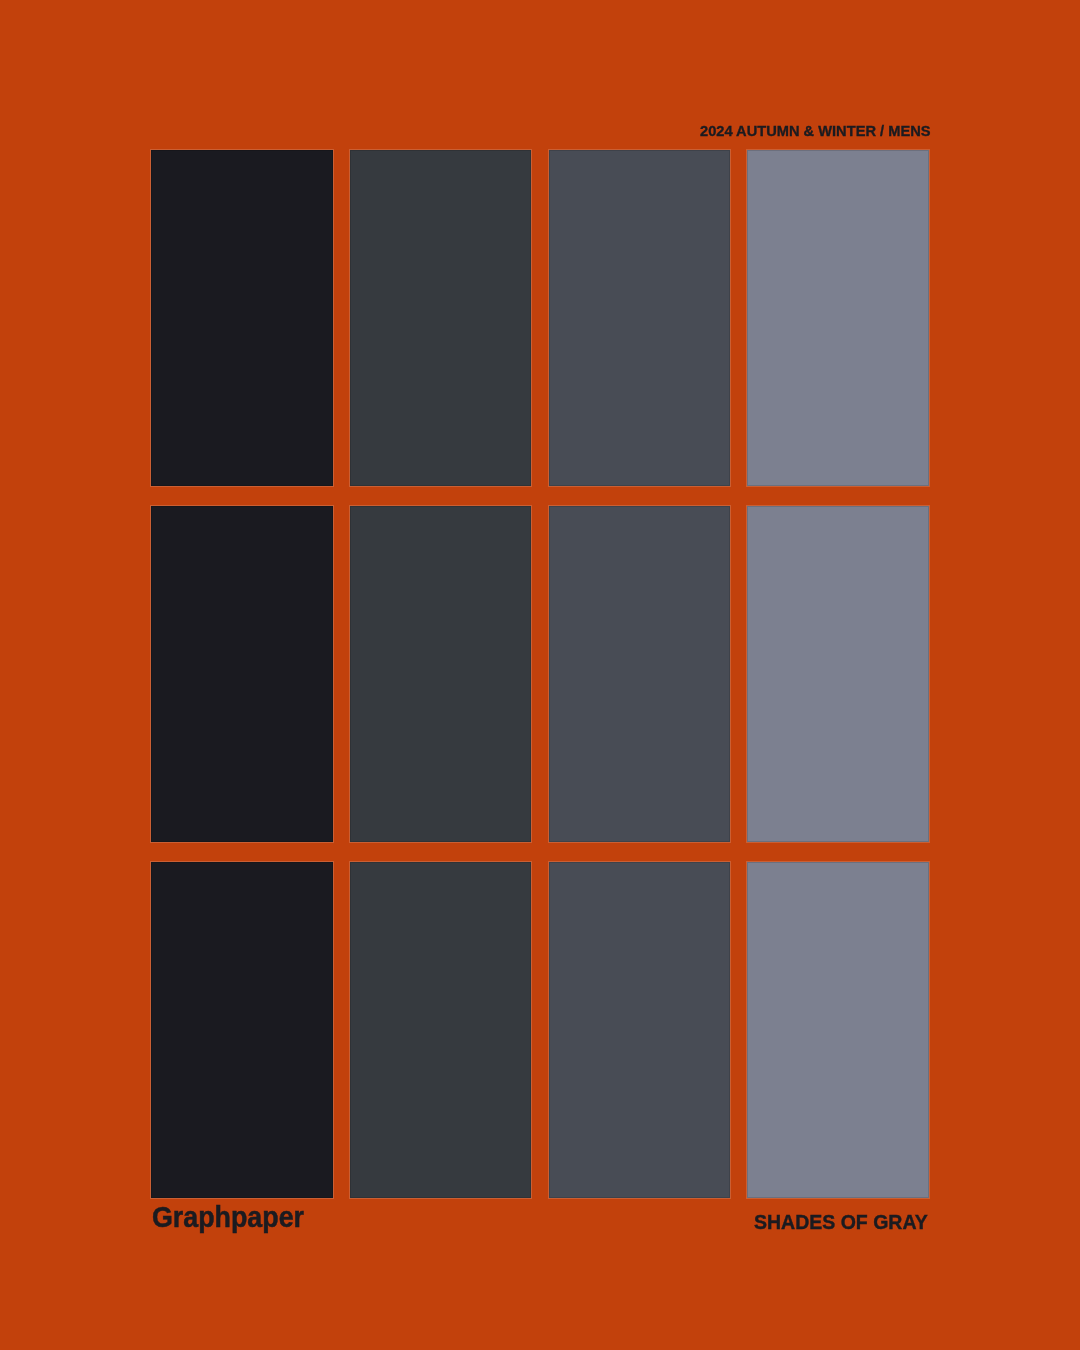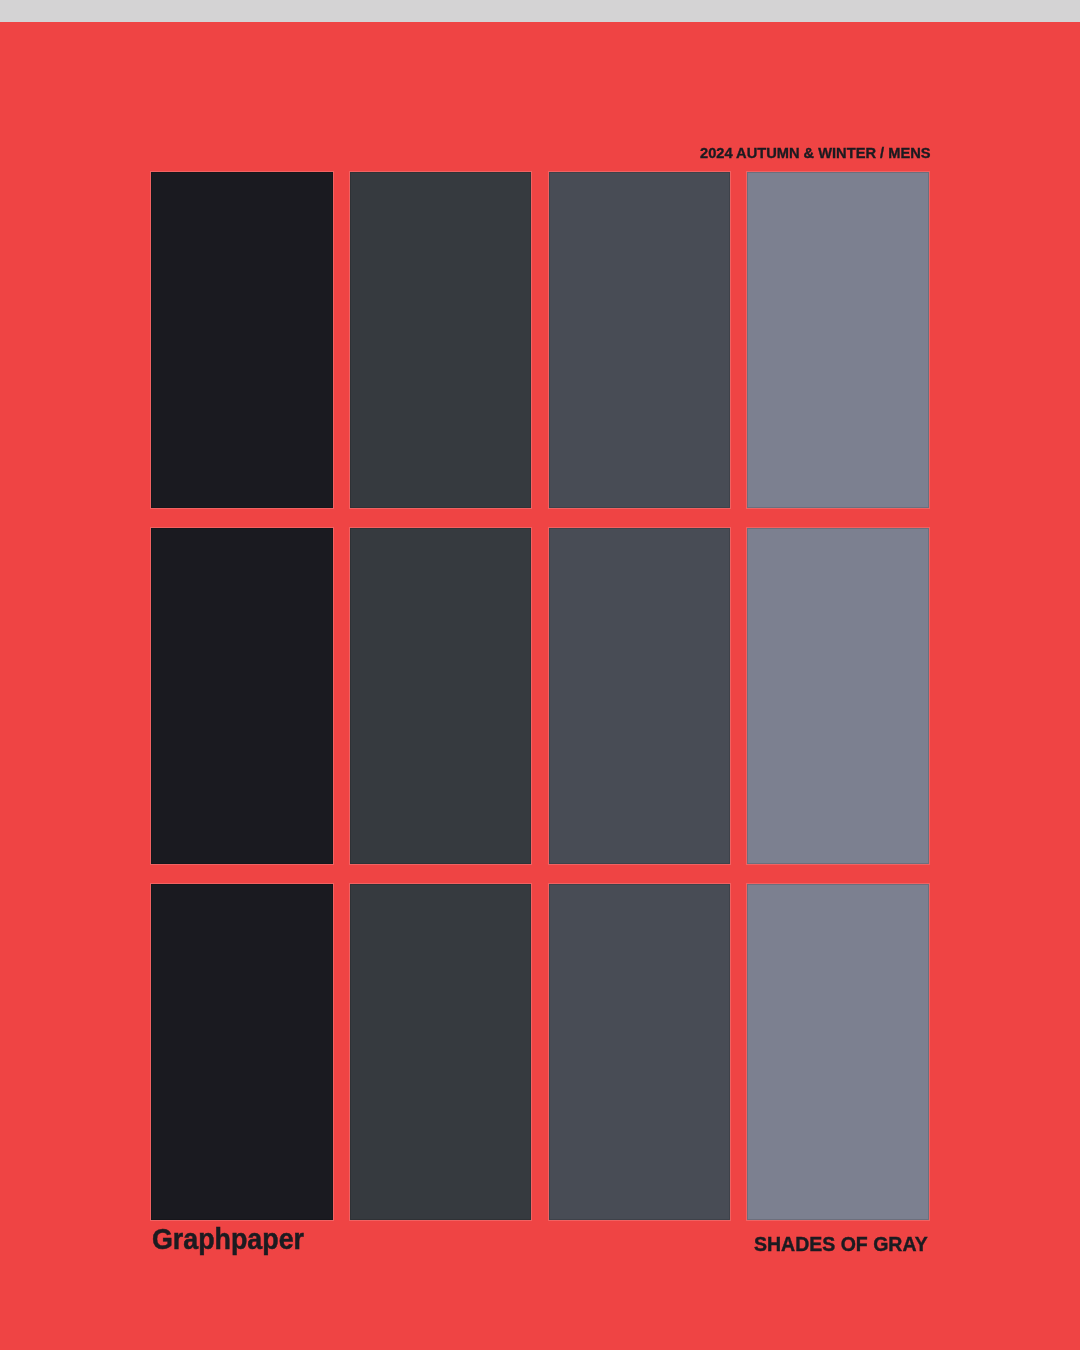--- a/index.html
+++ b/index.html
@@ -13,22 +13,21 @@
     background: #d4d3d4;
     font-family: "Liberation Sans", sans-serif;
     -webkit-font-smoothing: antialiased;
     -moz-osx-font-smoothing: grayscale;
     overflow: hidden;
     position: relative;
   }
   .poster {
     position: absolute;
     inset: 0;
-    background: #ef4444;
-    margin-top: 22px;
+    background: #c2410c;
   }
 
   
   .season-line {
     position: absolute;
     left: 700px;
     top: 123.2px;
     font-size: 15.1px;
     line-height: 1;
     font-weight: bold;

